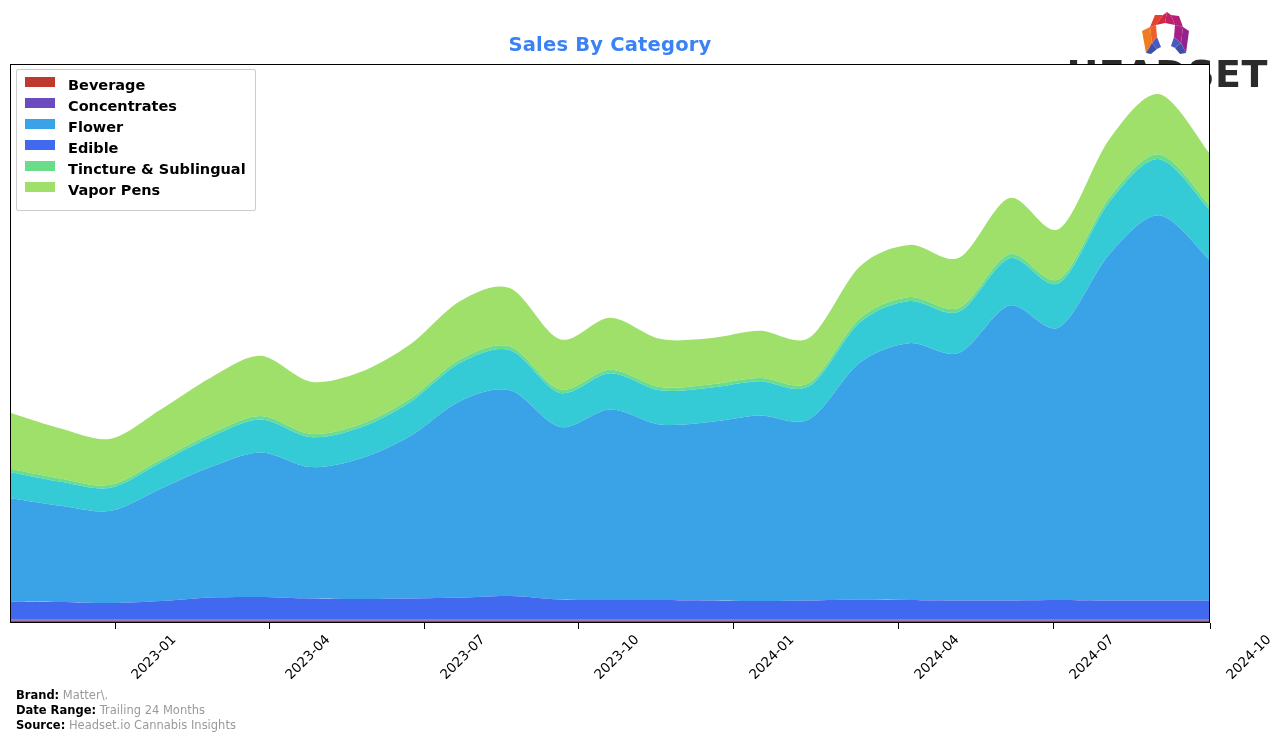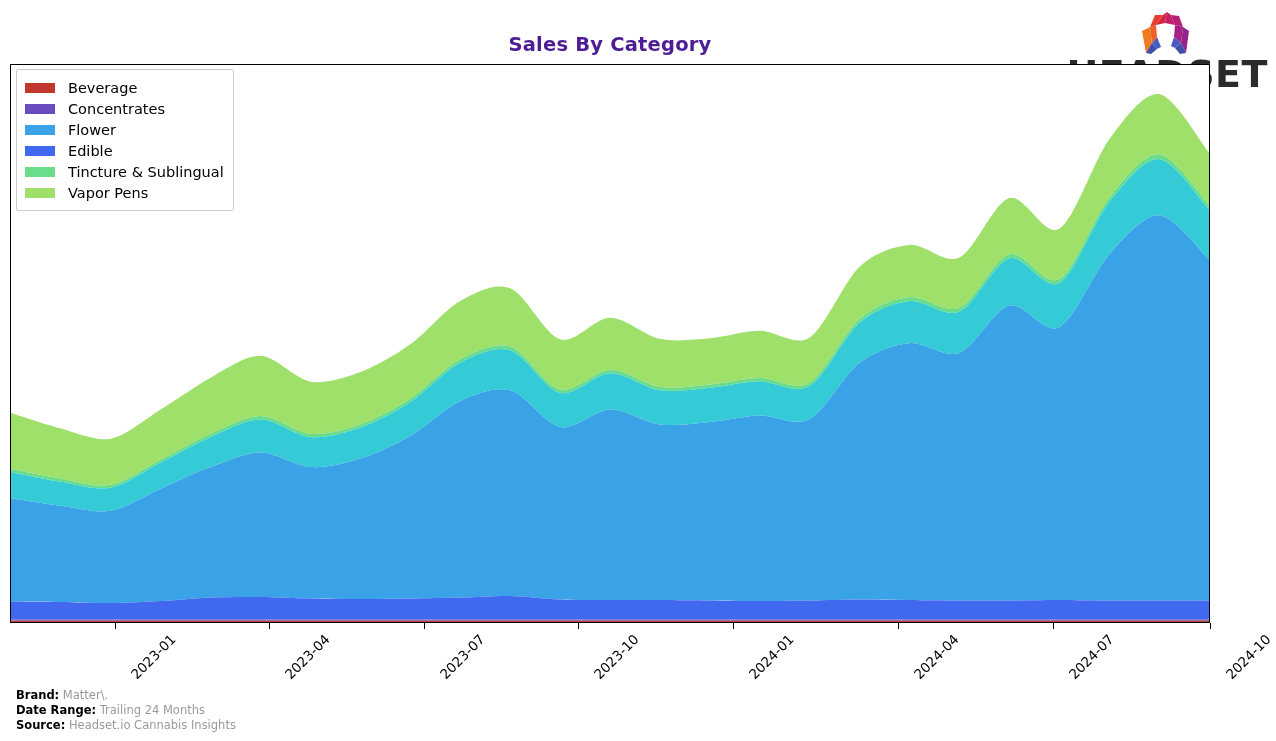--- a/index.html
+++ b/index.html
@@ -18,21 +18,21 @@
   }
 
   
   #chart-title {
     position: absolute;
     left: 0; top: 33px;
     width: 1220px;
     text-align: center;
     font-size: 19.5px;
     font-weight: bold;
-    color: #4c1d95;
+    color: #3b82f6;
     letter-spacing: 0.2px;
   }
 
   #brand-logo {
     position: absolute;
     right: 8px;
     top: 9px;
     display: flex;
     align-items: center;
     gap: 0;
@@ -67,22 +67,23 @@
     left: 16px;
     top: 69px;
     background: #ffffff;
     border: 1px solid #cccccc;
     border-radius: 2px;
     padding: 7px 9px 7px 8px;
     z-index: 5;
   }
   .legend-item {
     display: flex;
-    align-items: center;
+    align-items: flex-start;
     height: 21px;
+    font-weight: bold;
   }
   .legend-swatch {
     width: 30px;
     height: 10px;
     margin-right: 13px;
     flex: 0 0 auto;
   }
   .legend-label {
     font-size: 14.5px;
     color: #000000;

